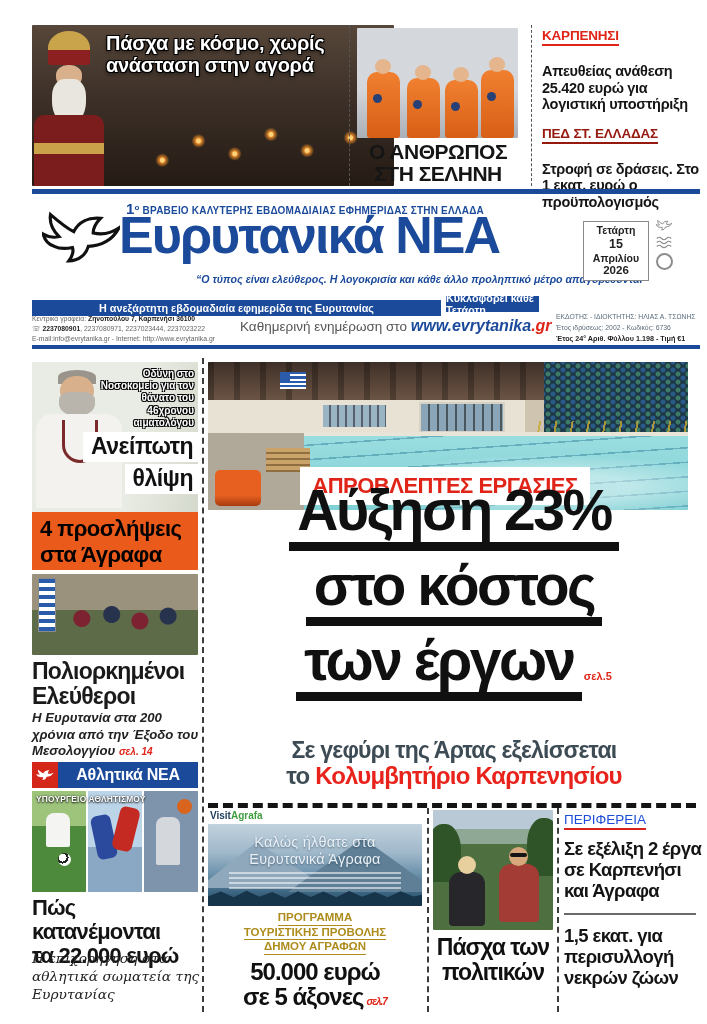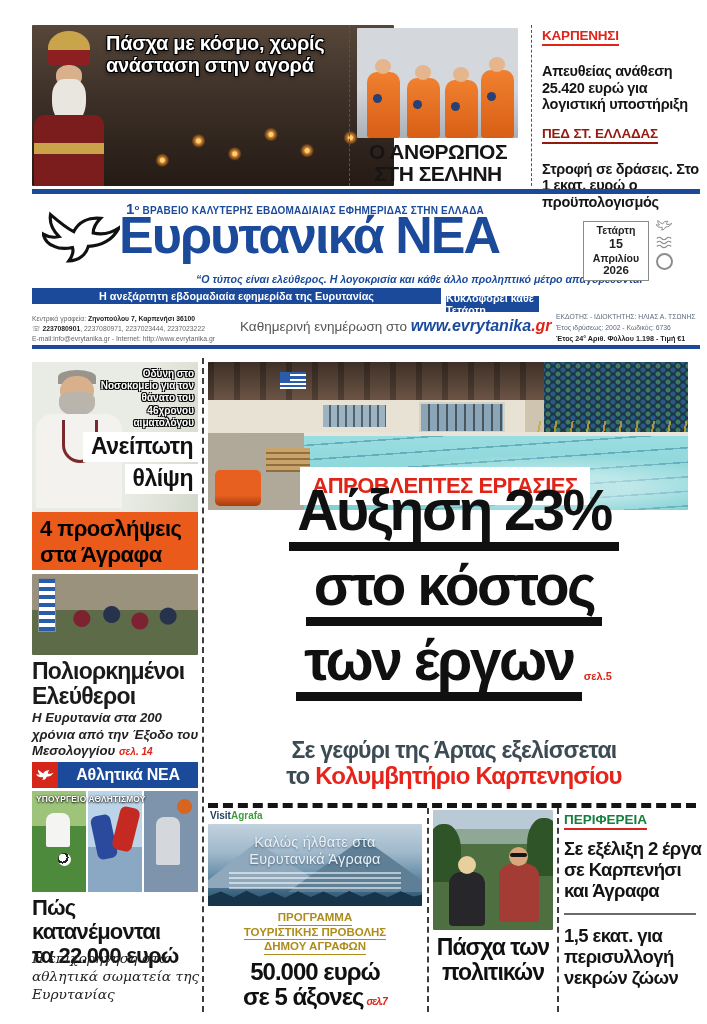--- a/index.html
+++ b/index.html
@@ -56,21 +56,21 @@
   .datebox{left:583px;top:221px;width:64px;height:58px;border:1.5px solid #8a8a8a;background:#fff;
     display:flex;flex-direction:column;justify-content:center;text-align:center;font-weight:700;color:#222;}
   .datebox div{line-height:1.18;}
   .d-weekday,.d-month{font-size:10.5px;}
   .d-day{font-size:12.5px;}
   .d-year{font-size:11.5px;}
   .postal{left:653px;top:219px;width:22px;height:60px;display:flex;flex-direction:column;align-items:center;gap:4px;color:#8d8d8d;}
   .postal .ring{width:13px;height:13px;border:2px solid #8d8d8d;border-radius:50%;}
   
   .bar{background:#1b4a9b;color:#fff;font-weight:700;font-size:10.8px;display:flex;align-items:center;justify-content:center;height:16px;}
-  .bar-l{left:32px;top:288px;width:409px;}
+  .bar-l{left:32px;top:300px;width:409px;}
   .bar-r{left:446px;top:296px;width:93px;}
   .info-office{left:32px;top:314px;width:205px;font-size:6.8px;color:#666;line-height:1.5;}
   .info-office b{color:#222;}
   .info-update{left:240px;top:317px;width:305px;text-align:center;font-size:13.5px;color:#555;white-space:nowrap;}
   .info-update .url{font-weight:800;font-style:italic;font-size:16px;color:#1b4a9b;}
   .info-update .tld{font-weight:800;font-style:italic;font-size:16px;color:#e02418;}
   .info-pub{left:556px;top:312px;width:146px;font-size:6.8px;color:#5a6a7a;line-height:1.55;}
   .info-pub .strong{font-weight:800;color:#222;font-size:7.2px;}
   
   .doctor{left:32px;top:362px;width:166px;height:160px;overflow:hidden;
@@ -181,21 +181,21 @@
   .couple-img{position:relative;width:120px;height:120px;overflow:hidden;
     background:linear-gradient(180deg,#b9c9d5 0 16%,#8fa895 16% 28%,#4e7040 28% 100%);}
   .ctree{position:absolute;width:34px;height:58px;border-radius:45% 45% 20% 20%;background:#2f5428;}
   .man{position:absolute;right:14px;bottom:8px;width:40px;height:58px;border-radius:12px 12px 4px 4px;background:#a33c34;}
   .man:before{content:"";position:absolute;top:-17px;left:10px;width:19px;height:19px;border-radius:50%;background:#d9a77c;}
   .man:after{content:"";position:absolute;top:-11px;left:11px;width:17px;height:4px;border-radius:2px;background:#151515;}
   .woman{position:absolute;left:16px;bottom:4px;width:36px;height:54px;border-radius:12px 12px 4px 4px;background:#26262b;}
   .woman:before{content:"";position:absolute;top:-16px;left:9px;width:18px;height:18px;border-radius:50%;background:#e7cf9e;}
   .couple-cap{margin-top:5px;text-align:center;font-weight:800;font-size:23px;line-height:1.07;color:#101010;letter-spacing:-1px;}
   .region{left:564px;top:810px;width:138px;}
-  .region .kicker{display:inline-block;color:#15803d;font-weight:700;font-size:13.5px;border-bottom:2.5px solid #d8231c;padding-bottom:1px;}
+  .region .kicker{display:inline-block;color:#1d4ed8;font-weight:400;font-size:13.5px;border-bottom:2.5px solid #d8231c;padding-bottom:1px;}
   .region .item{font-weight:800;font-size:18.5px;line-height:1.14;color:#141414;letter-spacing:-.6px;margin-top:8px;}
   .region .divider{border-top:2px solid #6a6a6a;margin:12px 0 10px;width:96%;}
   .pool,.easter,.moon-photo,.doctor,.costumes,.collage,.agrafa-img,.couple-img{border-radius:1px;}
 </style>
 </head>
 <body>
 
 <div id="page">
 
   <div class="abs easter">

